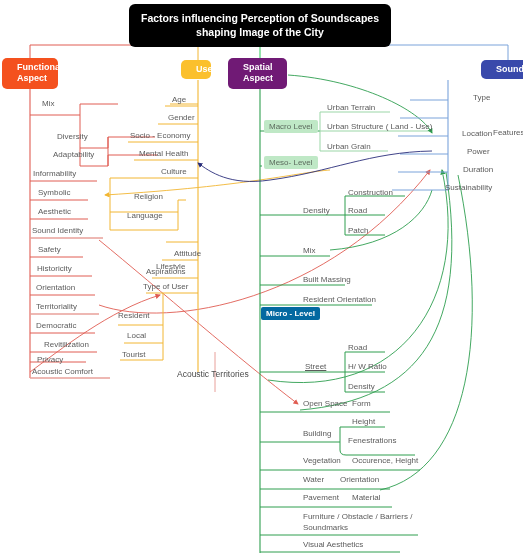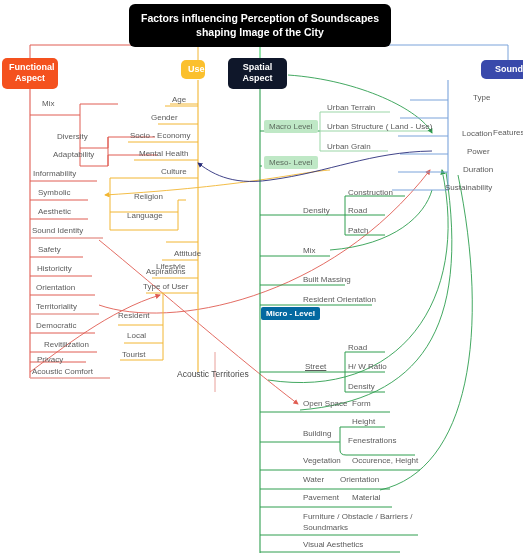--- a/index.html
+++ b/index.html
@@ -25,25 +25,25 @@
     padding:7px 4px 8px 4px;
     font-size:10.5px;font-weight:bold;line-height:1.35;
     box-sizing:border-box;
   }
 
   
   .pill{
     position:absolute;
     color:#fff;font-weight:bold;font-size:9px;
     border-radius:5px;text-align:center;line-height:1.25;
-    padding:4px 7px;box-sizing:border-box;
+    padding:4px 15px;box-sizing:border-box;
   }
   .pill.functional{left:2px;top:58px;width:56px;background:#F4511E;}
   .pill.user{left:181px;top:60px;width:24px;background:#FBC02D;padding-top:4px;padding-bottom:4px;}
-  .pill.spatial{left:228px;top:58px;width:59px;background:#0f172a;}
+  .pill.spatial{left:228px;top:58px;width:59px;background:#701a75;}
   .pill.sound{left:481px;top:60px;width:56px;background:#3949AB;}
 
   
   .badge{
     position:absolute;font-size:8px;border-radius:2px;
     padding:2px 5px;box-sizing:border-box;white-space:nowrap;
   }
   .badge.light{background:#BFE8C6;color:#5c6b5e;}
   .badge.dark{background:#0369a1;color:#ffffff;font-weight:bold;}
 
@@ -211,21 +211,21 @@
   <div class="leaf" style="left:38px;top:245px;">Safety</div>
   <div class="leaf" style="left:37px;top:264px;">Historicity</div>
   <div class="leaf" style="left:36px;top:283px;">Orientation</div>
   <div class="leaf" style="left:36px;top:302px;">Territoriality</div>
   <div class="leaf" style="left:36px;top:321px;">Democratic</div>
   <div class="leaf" style="left:36px;top:340px;padding-left:8px;">Revitilization</div>
   <div class="leaf" style="left:37px;top:355px;">Privacy</div>
   <div class="leaf" style="left:32px;top:367px;">Acoustic Comfort</div>
 
   <div class="leaf" style="left:172px;top:95px;">Age</div>
-  <div class="leaf" style="left:151px;top:113px;">Gender</div>
+  <div class="leaf" style="left:168px;top:113px;">Gender</div>
   <div class="leaf" style="left:130px;top:131px;">Socio - Economy</div>
   <div class="leaf" style="left:139px;top:149px;">Mental Health</div>
   <div class="leaf" style="left:161px;top:167px;">Culture</div>
   <div class="leaf" style="left:134px;top:192px;">Religion</div>
   <div class="leaf" style="left:127px;top:211px;">Language</div>
   <div class="leaf" style="left:156px;top:230px;margin-top:32px;">Lifestyle</div>
   <div class="leaf" style="left:158px;top:249px;margin-left:16px;">Attitude</div>
   <div class="leaf" style="left:146px;top:267px;">Aspirations</div>
   <div class="leaf" style="left:143px;top:282px;">Type of User</div>
   <div class="leaf" style="left:118px;top:311px;">Resident</div>

